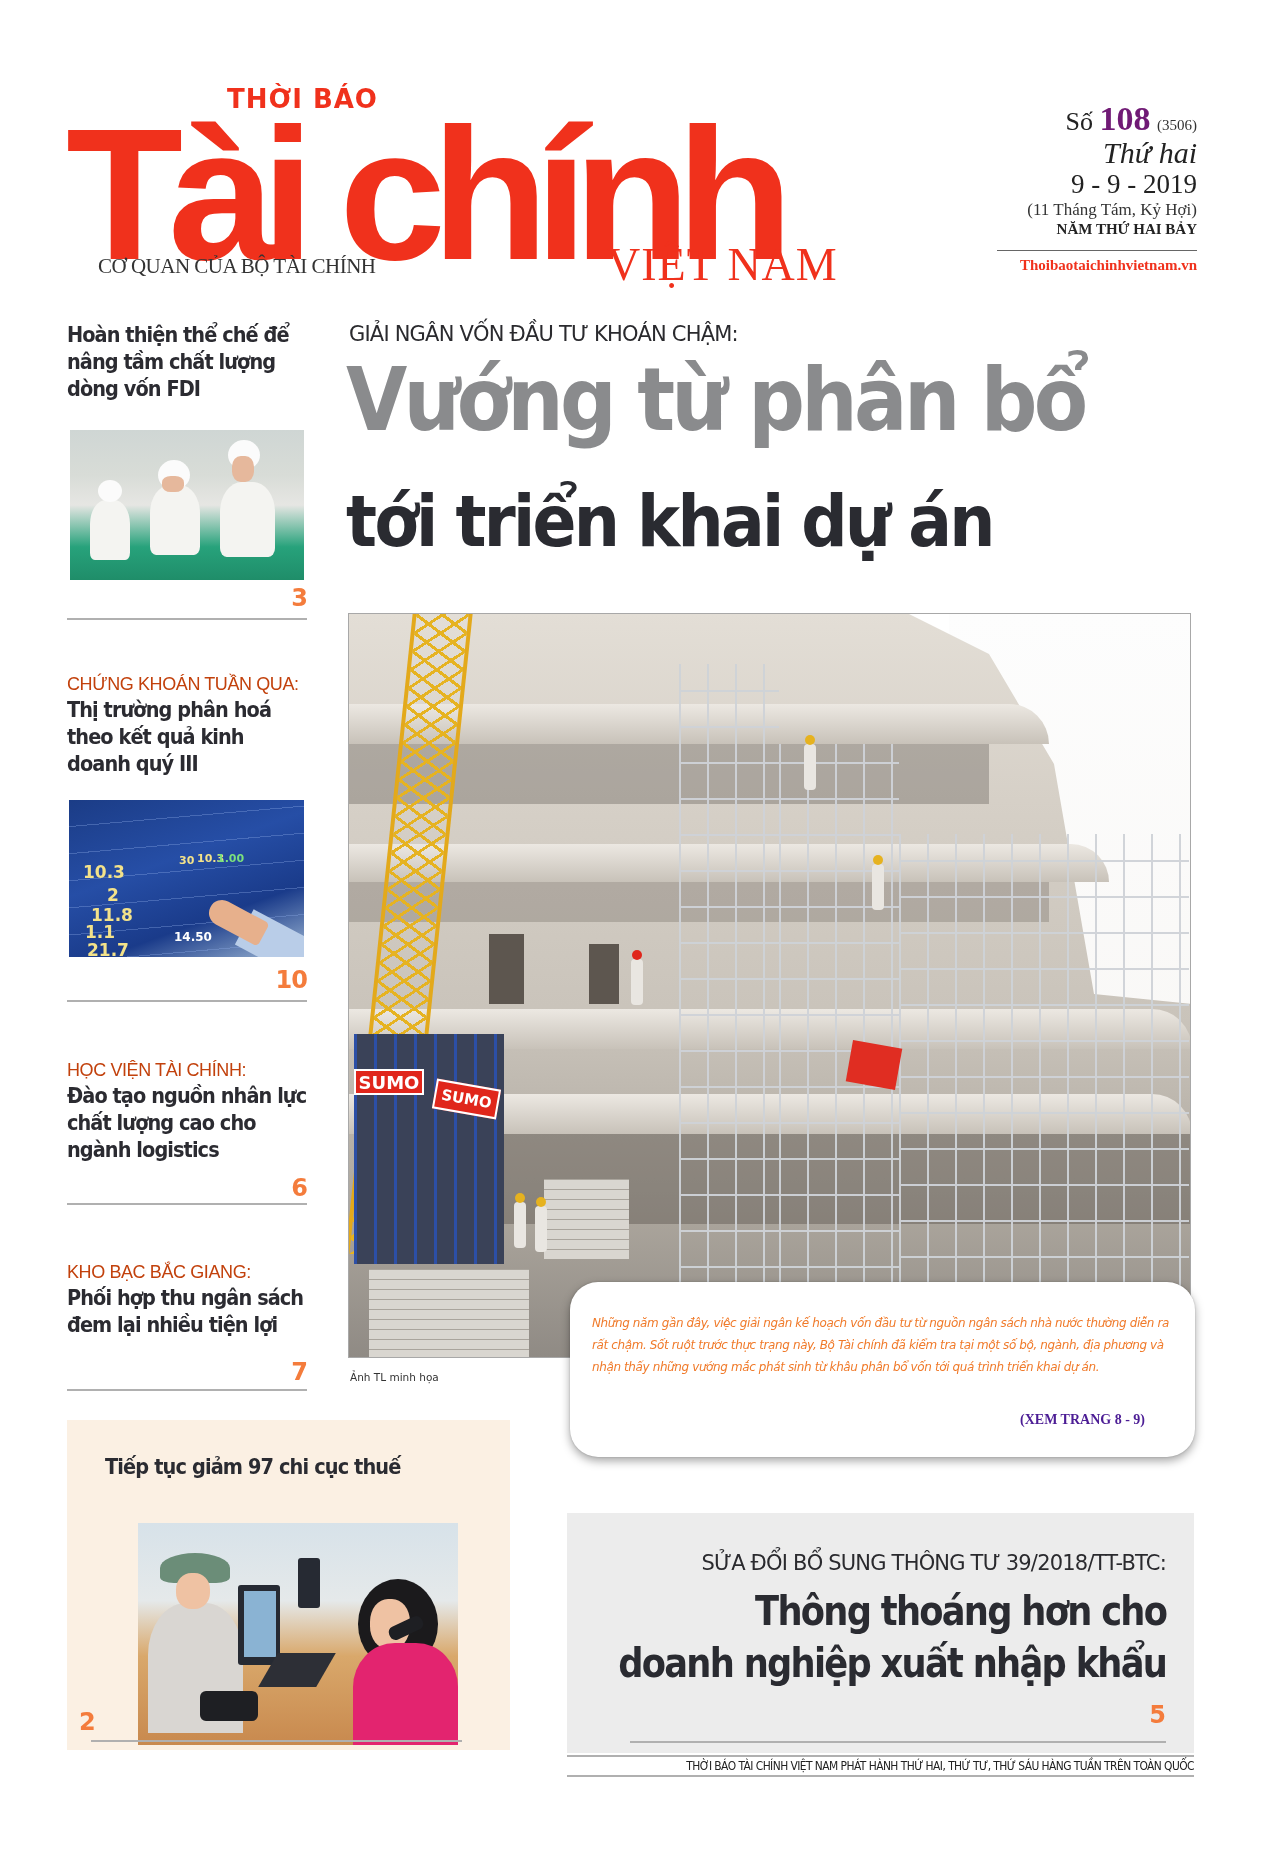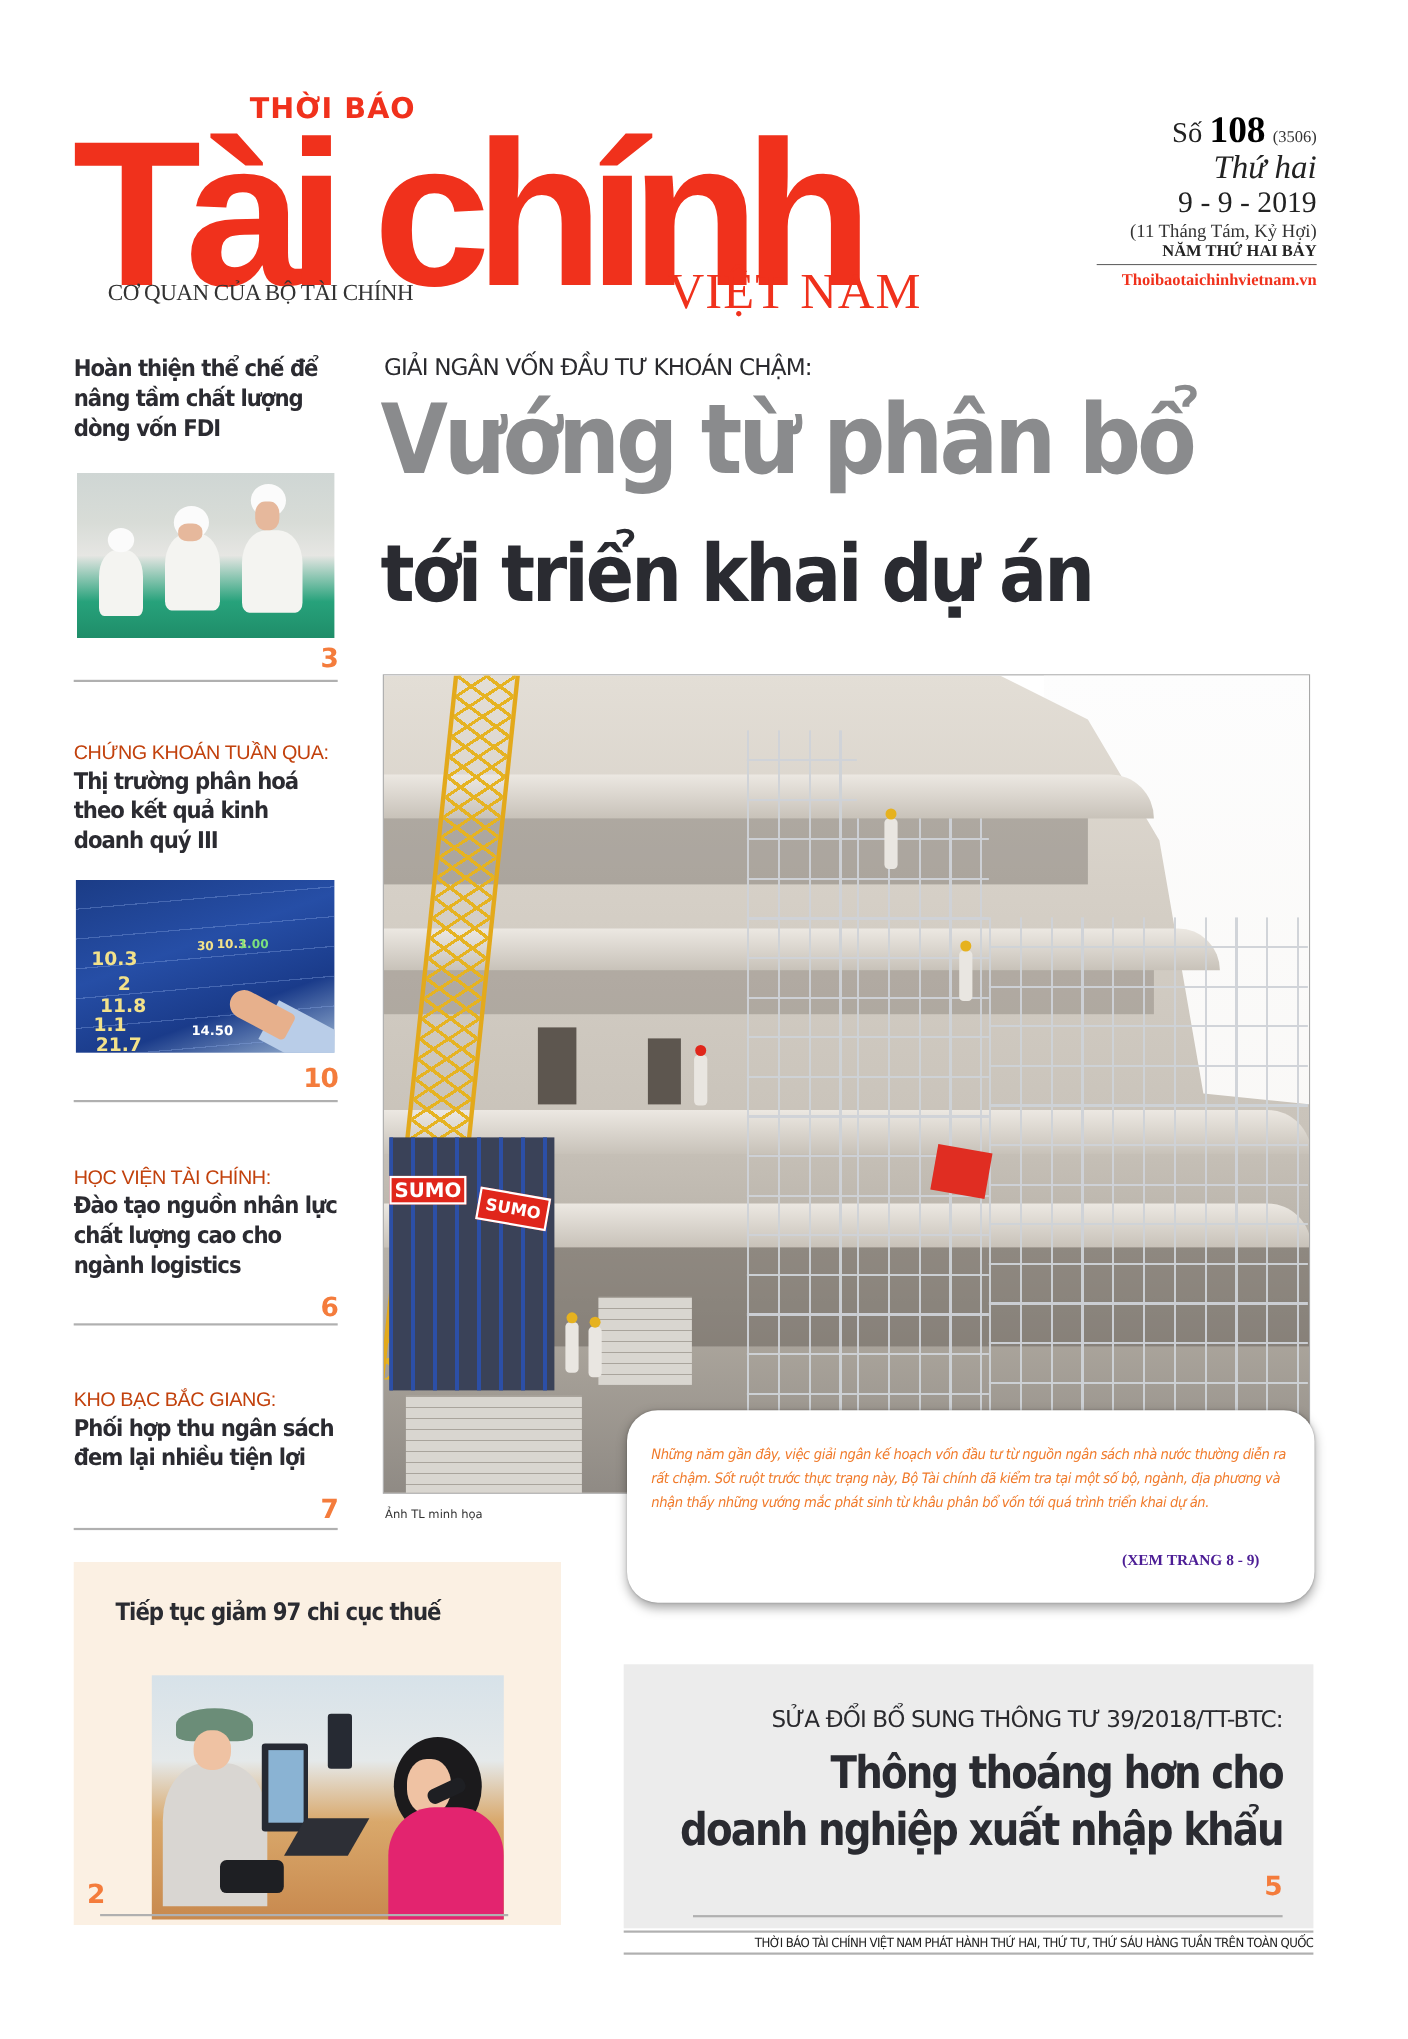--- a/index.html
+++ b/index.html
@@ -28,26 +28,26 @@
     font-family: "Liberation Serif", serif; font-size: 21px; color: #333; letter-spacing: -0.5px;
   }
   .mh-bar {
     position: absolute; left: 4px; top: 204px; width: 1133px; height: 14px;
     background: #c8c8c8; border-top: 1px solid #999; border-bottom: 1px solid #ddd;
     display: flex; gap: 30px; align-items: center; padding-left: 34px;
     font-family: "Liberation Serif", serif; font-weight: bold; font-size: 11px; color: #222;
   }
   .mh-issue { position: absolute; right: 0; top: 24px; text-align: right; width: 260px; }
   .mh-so { font-family: "Liberation Serif", serif; font-size: 26px; color: #222; line-height: 1; }
-  .mh-so .num { color: #000000; font-weight: bold; font-size: 34px; }
+  .mh-so .num { color: #701a75; font-weight: bold; font-size: 34px; }
   .mh-so .sub { font-size: 15px; color: #333; }
   .mh-weekday { font-family: "Liberation Serif", serif; font-style: italic; font-size: 30px; color: #222; line-height: 1.1; }
   .mh-date { font-family: "Liberation Serif", serif; font-size: 27px; color: #222; line-height: 1.15; }
   .mh-lunar { font-family: "Liberation Serif", serif; font-size: 17px; color: #333; line-height: 1.2; }
-  .mh-year { font-family: "Liberation Serif", serif; font-size: 15px; font-weight: bold; color: #222; border-bottom: 1px solid #666; padding-bottom: 2px; display: inline-block; width: 200px; text-align: right; }
+  .mh-year { font-family: "Liberation Serif", serif; font-size: 15px; font-weight: bold; color: #222; border-bottom: 1px solid #666; padding-bottom: 12px; display: inline-block; width: 200px; text-align: right; }
   .mh-site { font-family: "Liberation Serif", serif; font-size: 15px; font-weight: bold; color: #f0311c; margin-top: 6px; }
 
   
   .left-item { position: absolute; left: 67px; width: 240px; }
   .kicker { font-family: Liberation Sans, sans-serif; font-size: 18px; color: #c2410c; letter-spacing: -0.4px; text-transform: uppercase; margin-bottom: 2px; }
   .left-title {
     font-family: "DejaVu Sans", sans-serif; font-weight: 900; font-size: 21px;
     line-height: 27px; color: #2b2b31; letter-spacing: -1px;
     transform: scaleX(0.92); transform-origin: left top; width: 262px;
   }

